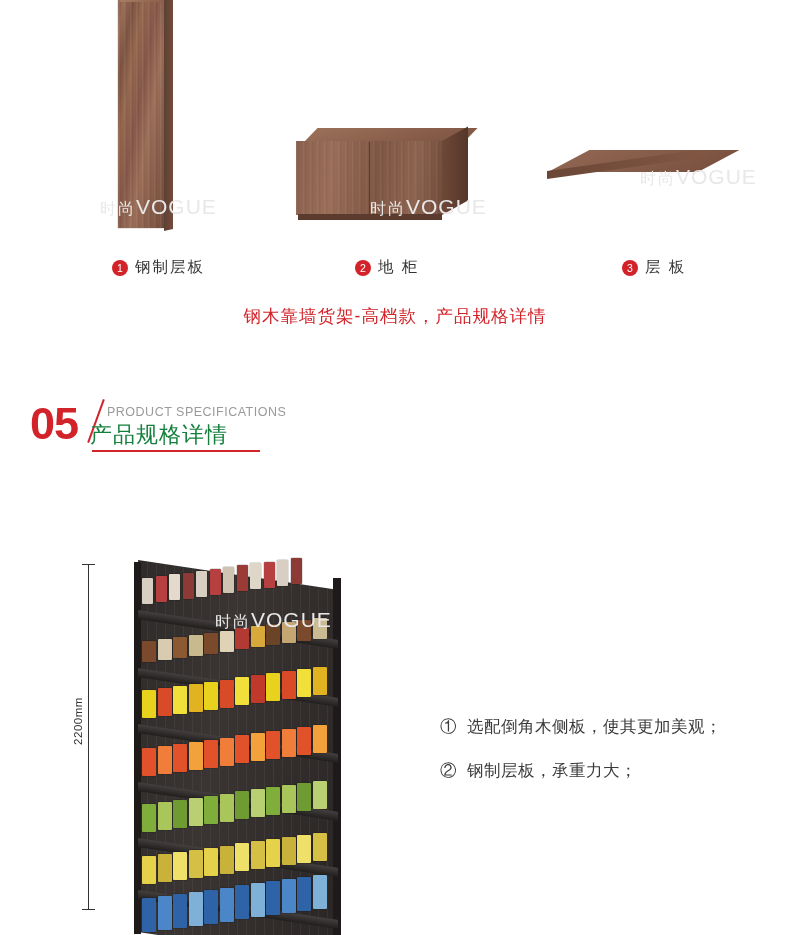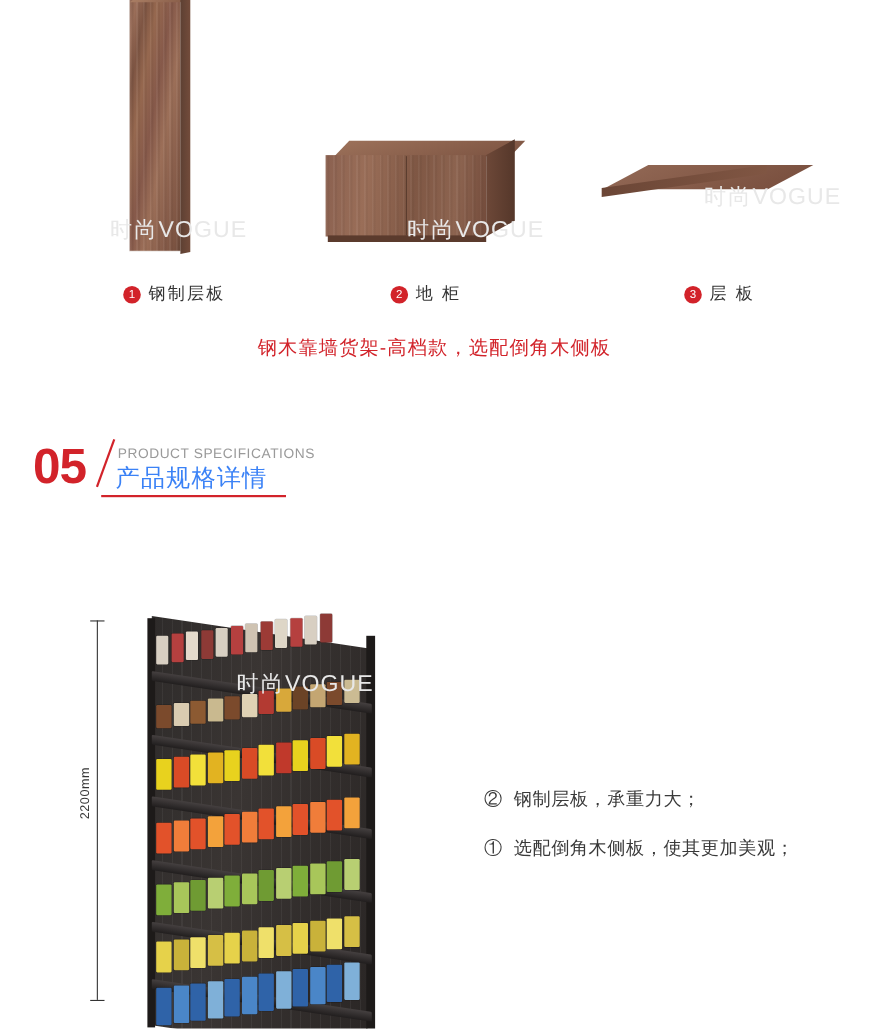--- a/index.html
+++ b/index.html
@@ -18,21 +18,21 @@
   
   .wm {
     position: absolute;
     color: #e8e8e8;
     font-size: 21px;
     letter-spacing: 1px;
     white-space: nowrap;
     font-family: "Liberation Sans", sans-serif;
     user-select: none;
   }
-  .wm .cn { font-size: 20px; letter-spacing: 2px; }
+  .wm .cn { font-size: 16px; letter-spacing: 2px; }
 
   
   #accessories {
     position: absolute;
     left: 0; top: 0;
     width: 790px; height: 290px;
   }
 
   
   .sidepanel-wrap {
@@ -206,24 +206,23 @@
     left: 77px; top: 9px;
     font-size: 12.5px;
     color: #9a9a9a;
     letter-spacing: .5px;
     white-space: nowrap;
   }
   .sec-cn {
     position: absolute;
     left: 60px; top: 24px;
     font-size: 22px;
-    color: #3b82f6;
+    color: #15803d;
     letter-spacing: 1px;
     white-space: nowrap;
-    margin-left: 15px;
   }
   .sec-underline {
     position: absolute;
     left: 62px; top: 54px;
     width: 168px; height: 2px;
     background: #d2232a;
   }
 
   
   #shelf-figure {
@@ -378,21 +377,21 @@
   <div class="caption" style="left:355px; top:257px;">
     <span class="num-badge">2</span>
     <span class="caption-label">地 柜</span>
   </div>
   <div class="caption" style="left:622px; top:257px;">
     <span class="num-badge">3</span>
     <span class="caption-label">层 板</span>
   </div>
 </div>
 
-<div id="subtitle">钢木靠墙货架-高档款，选配倒角木侧板</div>
+<div id="subtitle">钢木靠墙货架-高档款，产品规格详情</div>
 
 <div id="section-head">
   <div class="sec-num">05</div>
   <div class="sec-slash"></div>
   <div class="sec-en">PRODUCT SPECIFICATIONS</div>
   <div class="sec-cn">产品规格详情</div>
   <div class="sec-underline"></div>
 </div>
 
 <div id="shelf-figure">
@@ -524,26 +523,26 @@
             <div class="p" style="left: 170.5px; width: 14px; height: 34px; bottom: 25.0175px; background: rgb(127, 176, 216);"></div>
           </div>
         </div>
       </div>
   </div>
 </div>
 
 <div id="spec-text">
   <ul class="spec-list">
     <li>
+      <span class="cnum">①</span>
+      <span>选配倒角木侧板，使其更加美观；</span>
+    </li>
+    <li>
       <span class="cnum">②</span>
       <span>钢制层板，承重力大；</span>
-    </li>
-    <li>
-      <span class="cnum">①</span>
-      <span>选配倒角木侧板，使其更加美观；</span>
     </li>
   </ul>
 </div>
 
 <div id="watermark-layer">
     <div class="wm" style="left: 100px; top: 195px;"><span class="cn">时尚</span><span>VOGUE</span></div>
     <div class="wm" style="left: 370px; top: 195px;"><span class="cn">时尚</span><span>VOGUE</span></div>
     <div class="wm" style="left: 640px; top: 165px;"><span class="cn">时尚</span><span>VOGUE</span></div>
     <div class="wm" style="left: 215px; top: 608px;"><span class="cn">时尚</span><span>VOGUE</span></div>
   </div>

